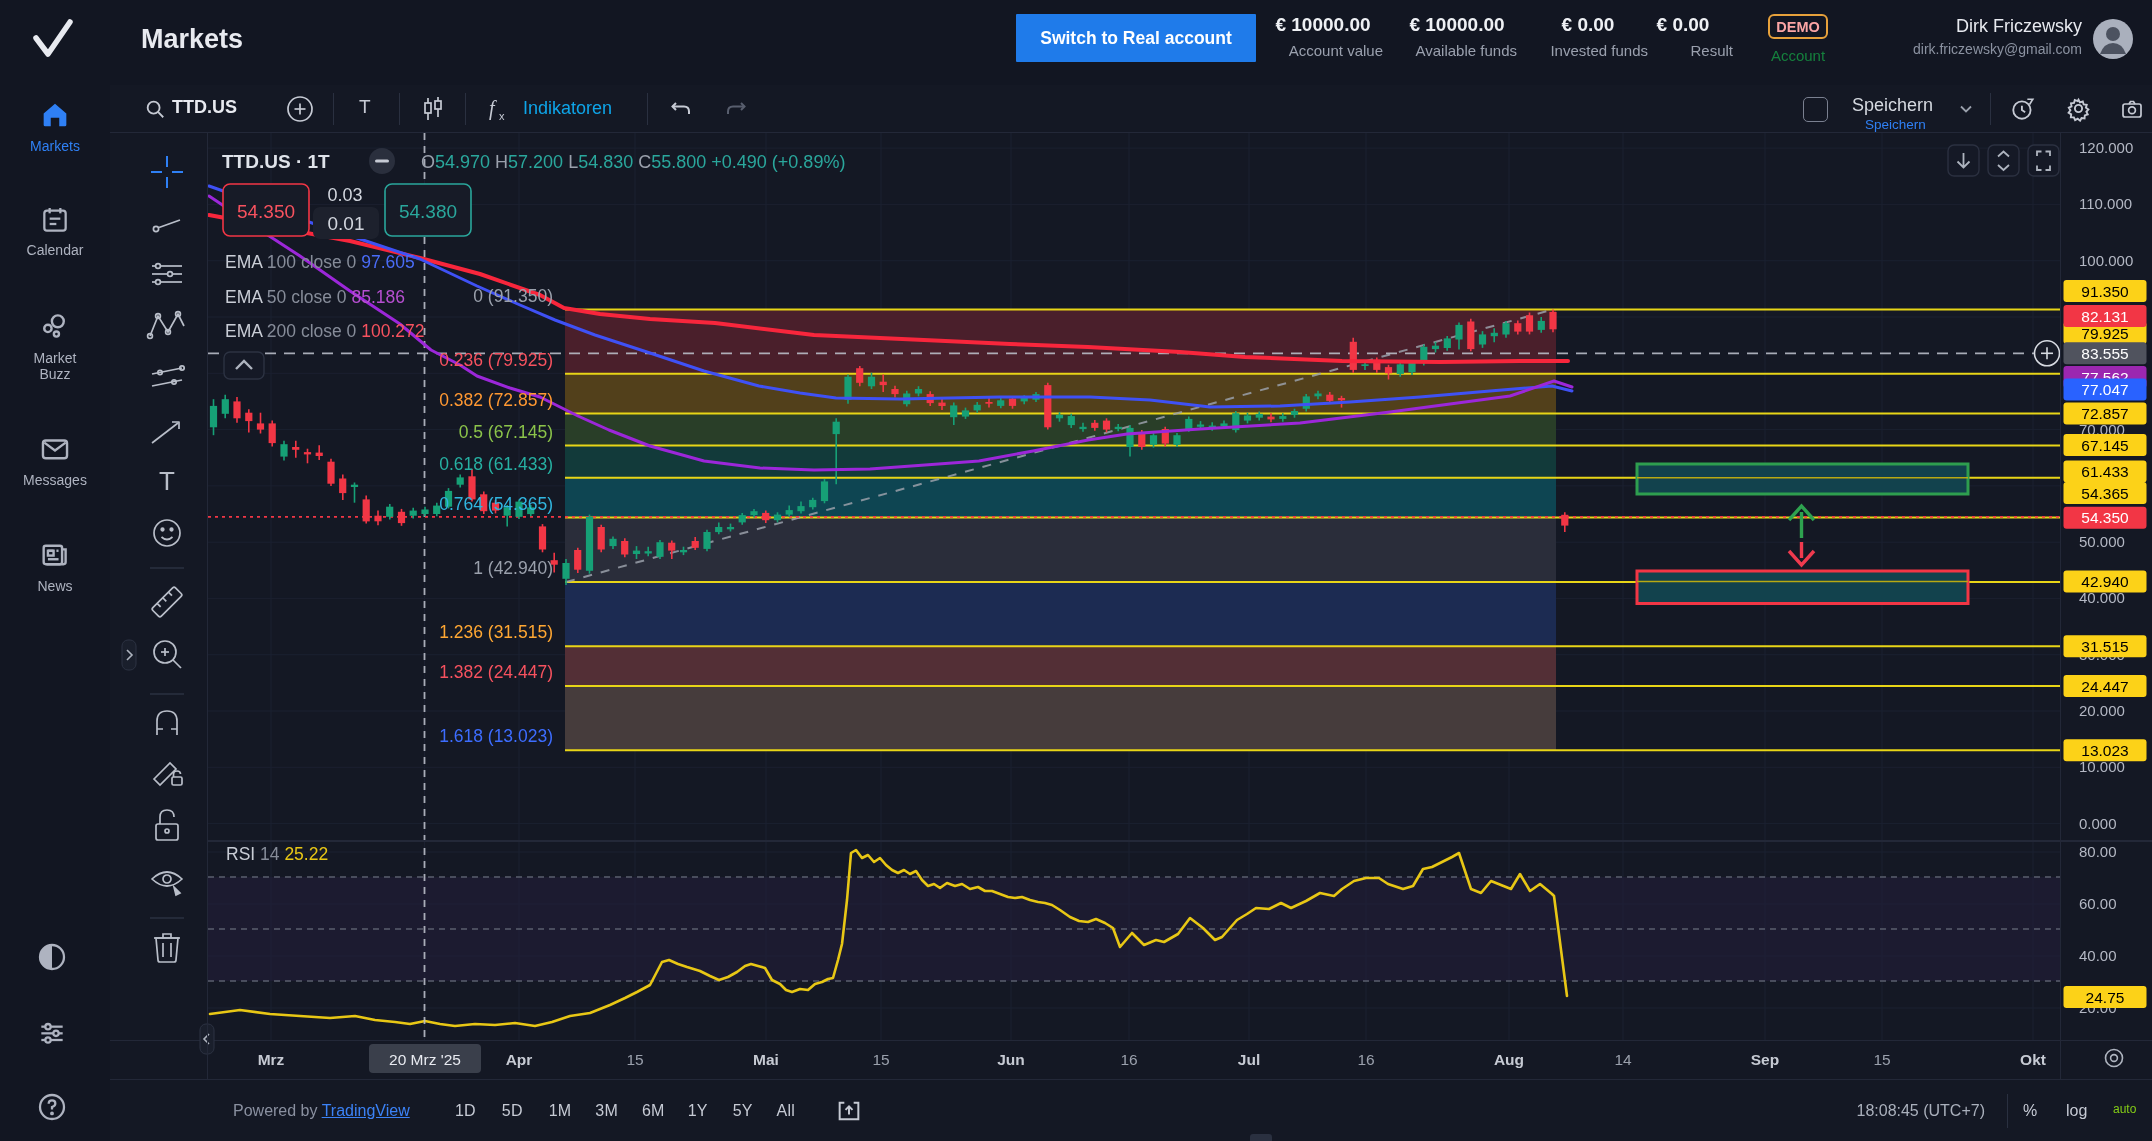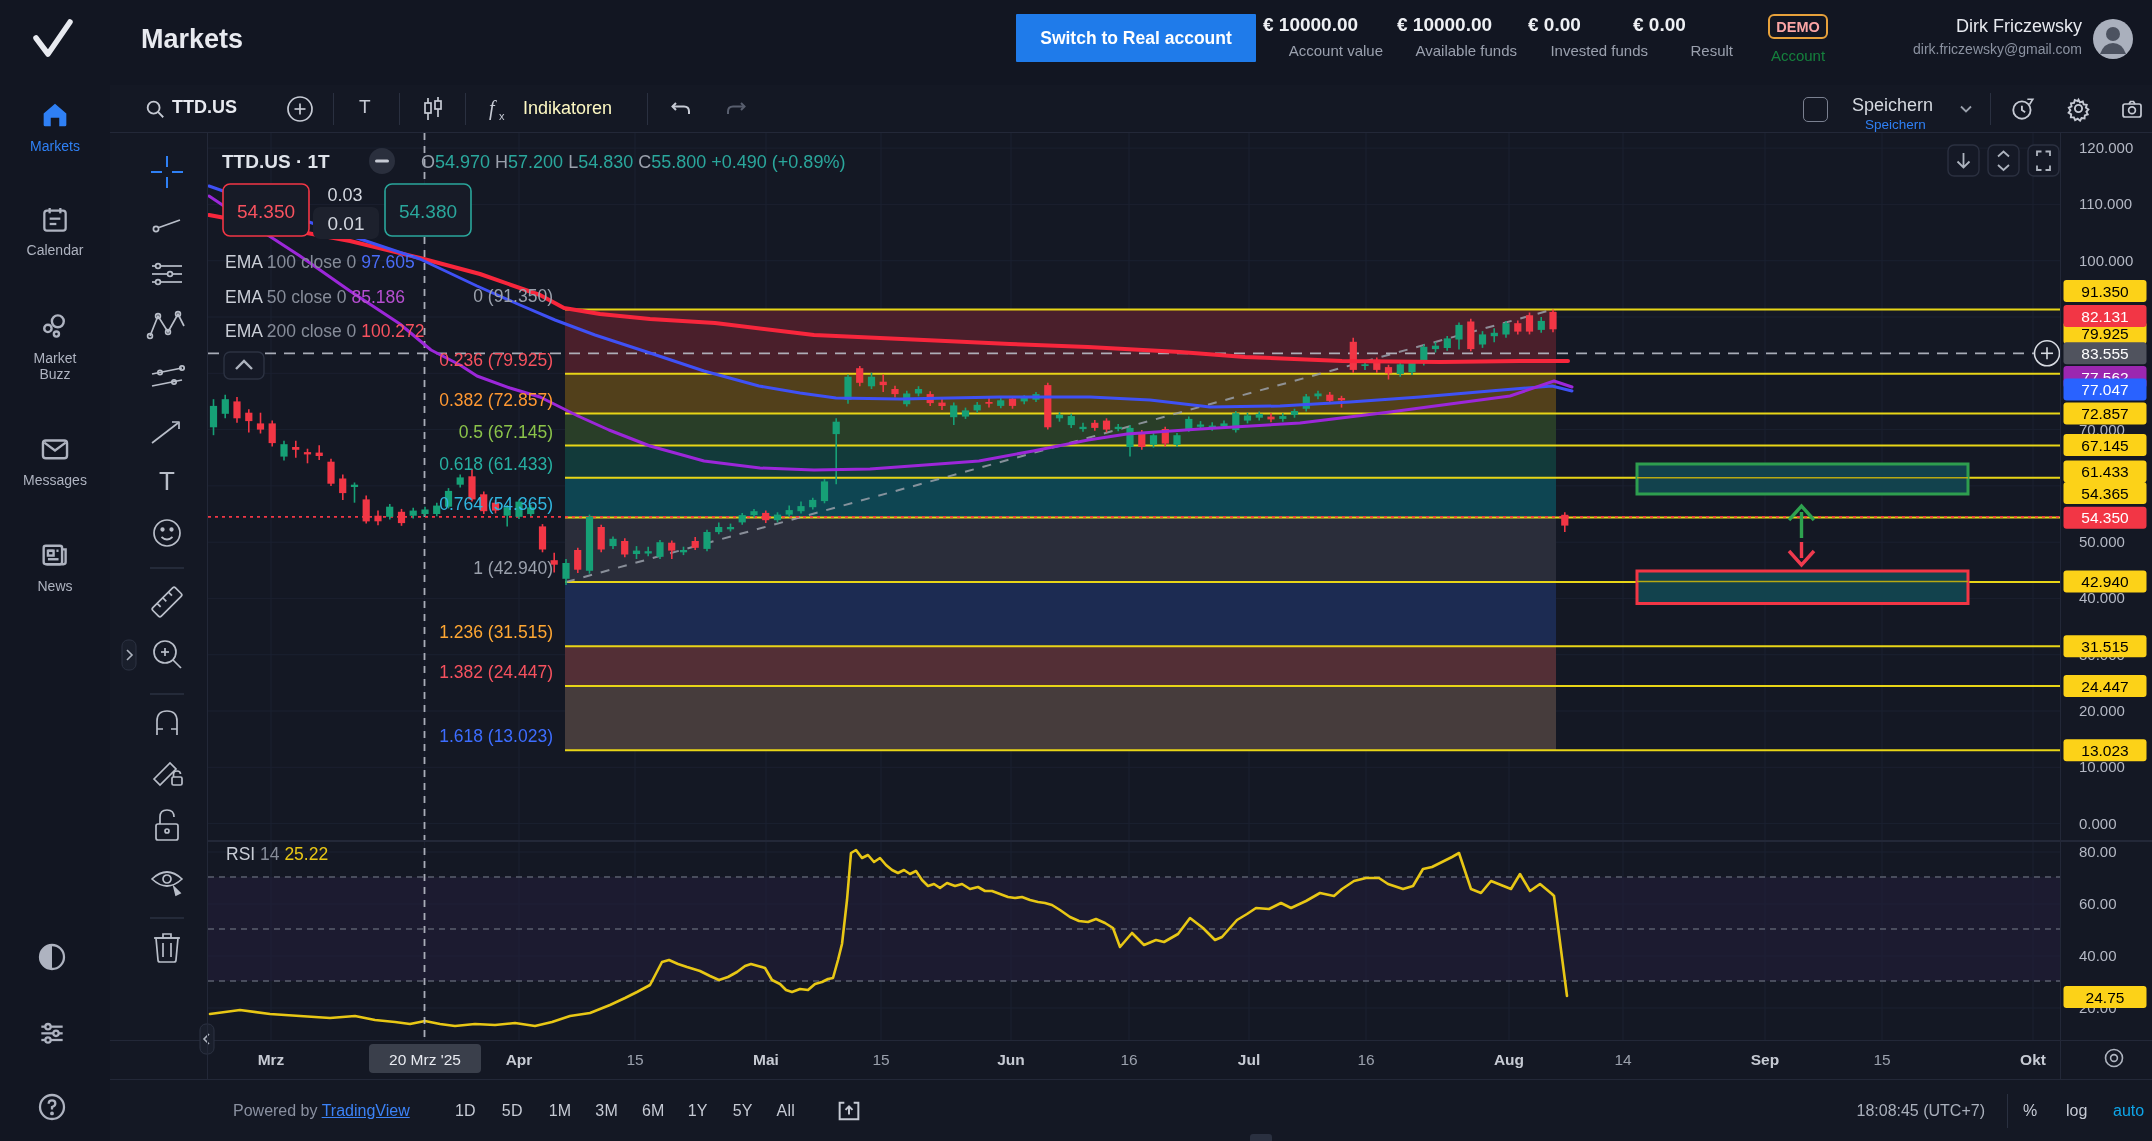--- a/index.html
+++ b/index.html
@@ -8,21 +8,21 @@
 #sidebar { position:absolute; left:0; top:0; width:110px; height:1141px; background:#121622; }
 #topbar { position:absolute; left:110px; top:0; width:2042px; height:85px; background:#121622; }
 #toolbar { position:absolute; left:110px; top:85px; width:2042px; height:48px; background:#141824;
   border-bottom:1px solid #232838; }
 #chartwrap { position:absolute; left:110px; top:133px; width:2042px; height:946px; background:#84cc16; }
 #bottombar { position:absolute; left:110px; top:1079px; width:2042px; height:62px; background:#141824;
   border-top:1px solid #232838; }
 .navitem { position:absolute; width:110px; text-align:center; color:#aeb3c0; font-size:14px; }
 .navitem.active { color:#2f80f5; }
 svg.icon { display:block; margin:0 auto 6px; }
-.statv { font-size:19px; font-weight:700; color:#eef0f4; text-align:left; }
+.statv { font-size:19px; font-weight:700; color:#eef0f4; text-align:center; }
 .statl { font-size:15px; color:#9aa0ae; text-align:right; margin-top:6px; }
 </style></head>
 <body>
 
 <div id="sidebar">
   <svg class="abs" style="left:24px;top:14px" width="56" height="52" viewBox="0 0 56 52">
     <path d="M12 24 L24 40 L46 8" stroke="#e8eaf0" stroke-width="5.5" fill="none" stroke-linecap="round" stroke-linejoin="round"></path>
   </svg>
   <div class="navitem active" style="top:98px">
     <svg class="icon" width="34" height="34" viewBox="0 0 24 24">
@@ -137,21 +137,21 @@
       <line x1="8" y1="18" x2="8" y2="25"></line>
     <rect x="15" y="6" width="6" height="8"></rect>
       <line x1="18" y1="2" x2="18" y2="6"></line>
       <line x1="18" y1="14" x2="18" y2="22"></line>
   </svg>
   <div class="abs" style="left:355px;top:8px;width:1px;height:32px;background:#2a3040"></div>
   <svg class="abs" style="left:377px;top:10px" width="30" height="28" viewBox="0 0 30 28">
     <text x="2" y="20" font-size="20" font-style="italic" fill="#c6cad4" font-family="Liberation Serif, serif">f</text>
     <text x="12" y="25" font-size="11" fill="#c6cad4">x</text>
   </svg>
-  <div class="abs" style="left:413px;top:13px;font-size:18px;color:#fef9c3">Indikatoren</div>
+  <div class="abs" style="left:413px;top:13px;font-size:18px;color:#0ea5e9">Indikatoren</div>
   <div class="abs" style="left:537px;top:8px;width:1px;height:32px;background:#2a3040"></div>
   <svg class="abs" style="left:558px;top:12px" width="26" height="24" viewBox="0 0 24 24" fill="none" stroke="#c6cad4" stroke-width="2">
       <path d="M7 6 L3.5 9.5 L7 13"></path>
       <path d="M3.5 9.5 L15 9.5 Q20 9.5 20 14.5 L20 17"></path>
     </svg>
   <svg class="abs" style="left:613px;top:12px" width="26" height="24" viewBox="0 0 24 24" fill="none" stroke="#585e6e" stroke-width="2">
       <path d="M17 6 L20.5 9.5 L17 13"></path>
       <path d="M20.5 9.5 L9 9.5 Q4 9.5 4 14.5 L4 17"></path>
     </svg>
 
@@ -708,15 +708,15 @@
   </div>
   <svg class="abs" style="left:725px;top:17px" width="28" height="28" viewBox="0 0 24 24" fill="none" stroke="#c6cad4" stroke-width="1.7">
       <path d="M8 5 L4 5 L4 19 L20 19 L20 5 L16 5"></path>
       <path d="M9 11 L12 8 L15 11"></path>
       <line x1="12" y1="8.5" x2="12" y2="15"></line>
     </svg>
   <div class="abs" style="left:1675px;top:22px;width:200px;text-align:right;font-size:16px;color:#aab0bc;white-space:nowrap">18:08:45 (UTC+7)</div>
   <div class="abs" style="left:1897px;top:14px;width:1px;height:34px;background:#2a3040"></div>
   <div class="abs" style="left:1913px;top:22px;font-size:16px;color:#c6cad4">%</div>
   <div class="abs" style="left:1956px;top:22px;font-size:16px;color:#c6cad4">log</div>
-  <div class="abs" style="left:2003px;top:22px;font-size:16px;color:#0ea5e9">auto</div>
+  <div class="abs" style="left:2003px;top:22px;font-size:12px;color:#84cc16">auto</div>
   <div class="abs" style="left:1140px;top:54px;width:22px;height:8px;background:#2a3040;border-radius:3px 3px 0 0"></div>
 </div>
 
 </body></html>

